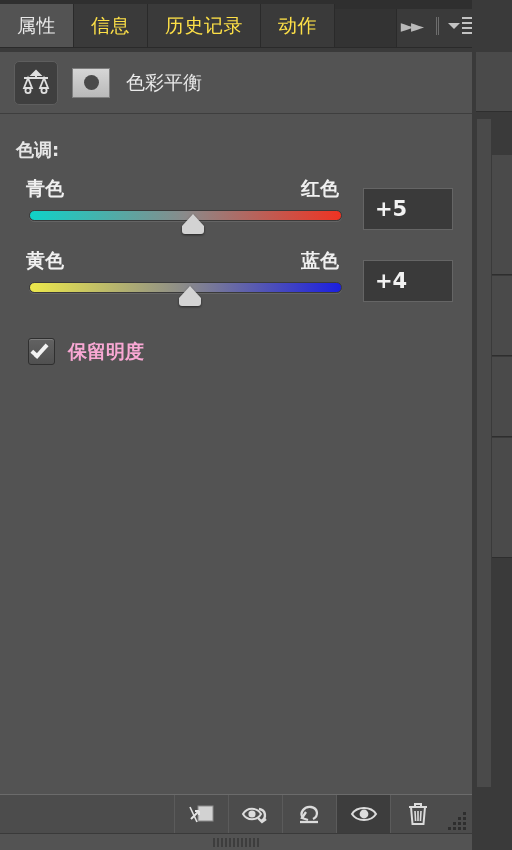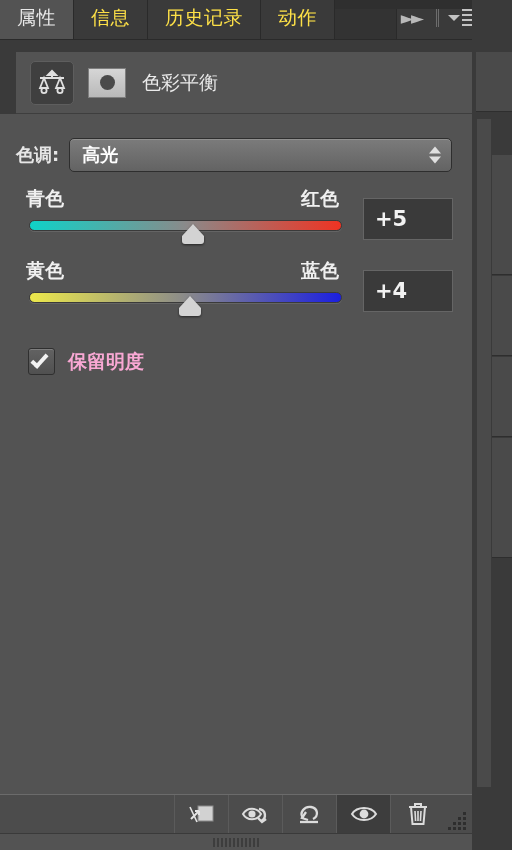--- a/index.html
+++ b/index.html
@@ -6,21 +6,21 @@
   html, body {
     width: 512px; height: 850px;
     background: #3a3a3a;
     font-family: "DejaVu Sans", "Liberation Sans", sans-serif;
     overflow: hidden;
   }
   #app { position: relative; width: 512px; height: 850px; background: #3a3a3a; }
 
   
   .tabbar {
-    position: absolute; left: 0; top: 0; width: 492px; height: 40px;
+    position: absolute; left: 0; top: 0; width: 492px; height: 48px;
     background: #333333;
     border-bottom: 1px solid #2a2a2a;
     display: flex; align-items: flex-end;
   }
   .tabbar-top-shade {
     position:absolute; left:0; top:0; width:492px; height:9px;
     background:#2f2f2f;
   }
   .tab {
     position: relative;
@@ -54,21 +54,20 @@
   .menu-lines { display:flex; flex-direction:column; gap:3px; }
   .menu-lines i { display:block; width:22px; height:2px; background:#c3c3c3; }
 
   
   .adjhdr {
     position: absolute; left: 0; top: 52px; width: 472px; height: 62px;
     background: #535353;
     display: flex; align-items: center;
     border-bottom: 1px solid #3e3e3e;
     padding-left: 14px;
-    margin-left: 16px;
   }
   .adj-icon {
     width: 44px; height: 44px; border-radius: 5px;
     background: #3f3f3f;
     border: 1px solid #5e5e5e;
     display:flex; align-items:center; justify-content:center;
   }
   .mask-thumb {
     width: 38px; height: 30px; margin-left: 14px;
     background: linear-gradient(#d6d6d6, #b9b9b9);
@@ -257,27 +256,20 @@
     <div class="mask-thumb">
       <span class="mask-dot"></span>
     </div>
     <div class="adj-title">色彩平衡</div>
   </div>
 
   <div class="body">
 
     <div class="tone-row">
       <span class="tone-label">色调:</span>
-      <div class="tone-select">
-        <span>高光</span>
-        <span class="stepper">
-          <i class="up"></i>
-            <i class="dn"></i>
-        </span>
-      </div>
     </div>
 
     <div class="sliders">
 
       <div class="sgroup">
         <div class="slabels">
           <span>青色</span>
           <span>红色</span>
         </div>
         <div class="strack-wrap">

